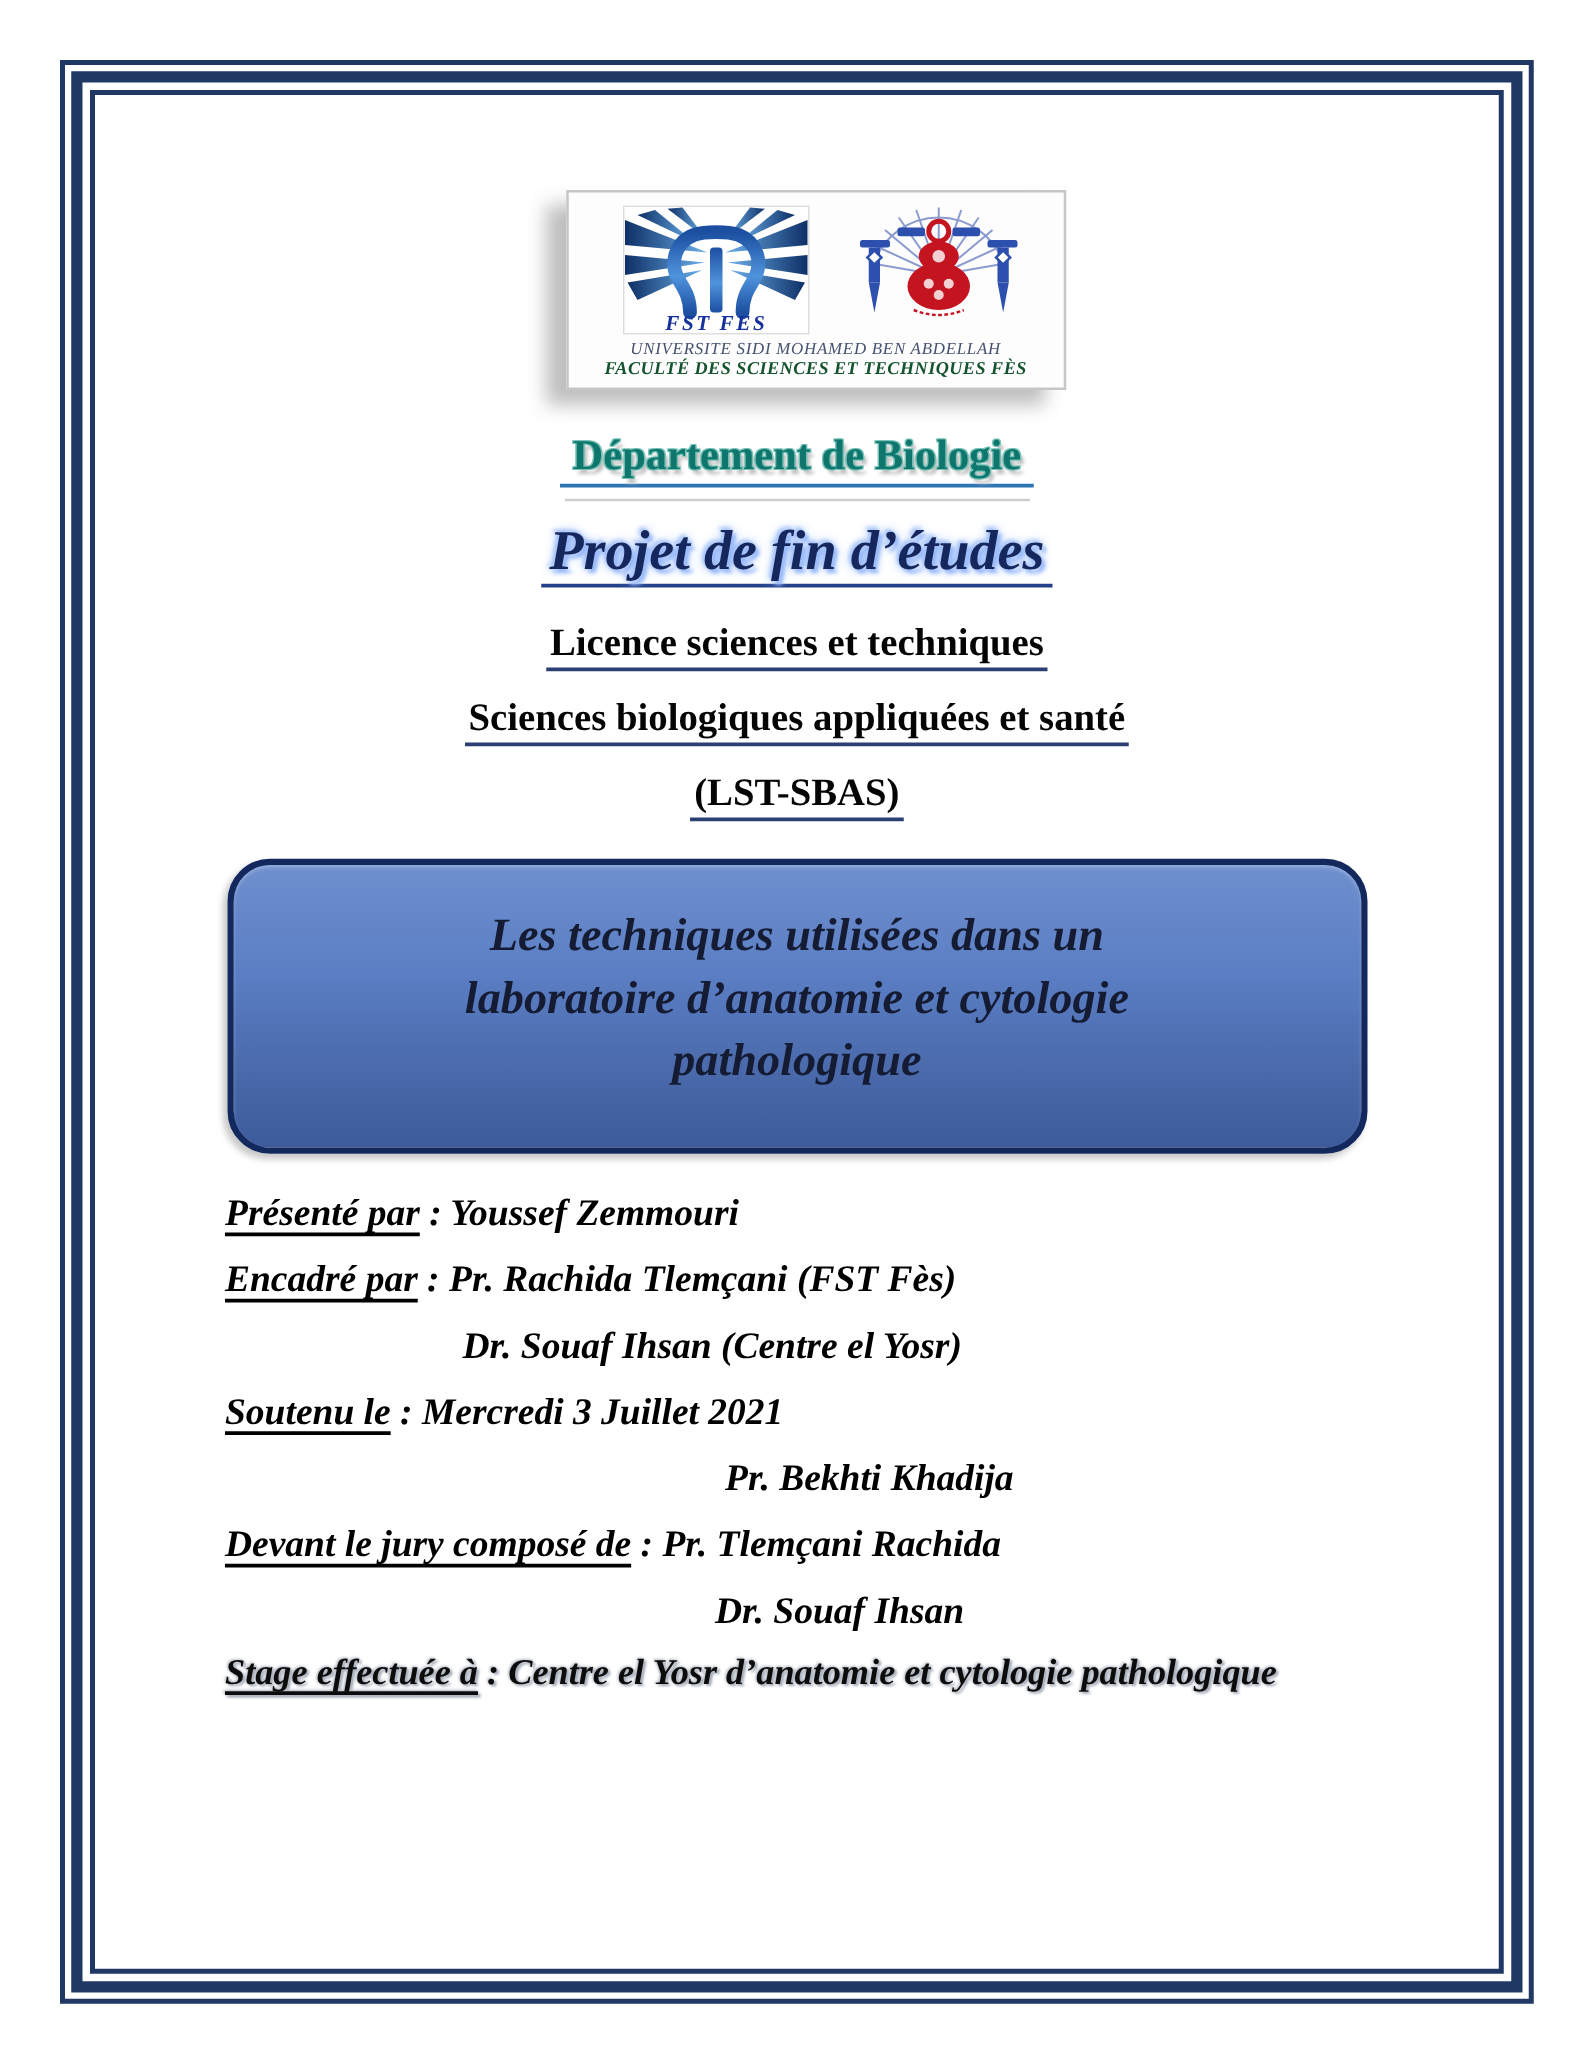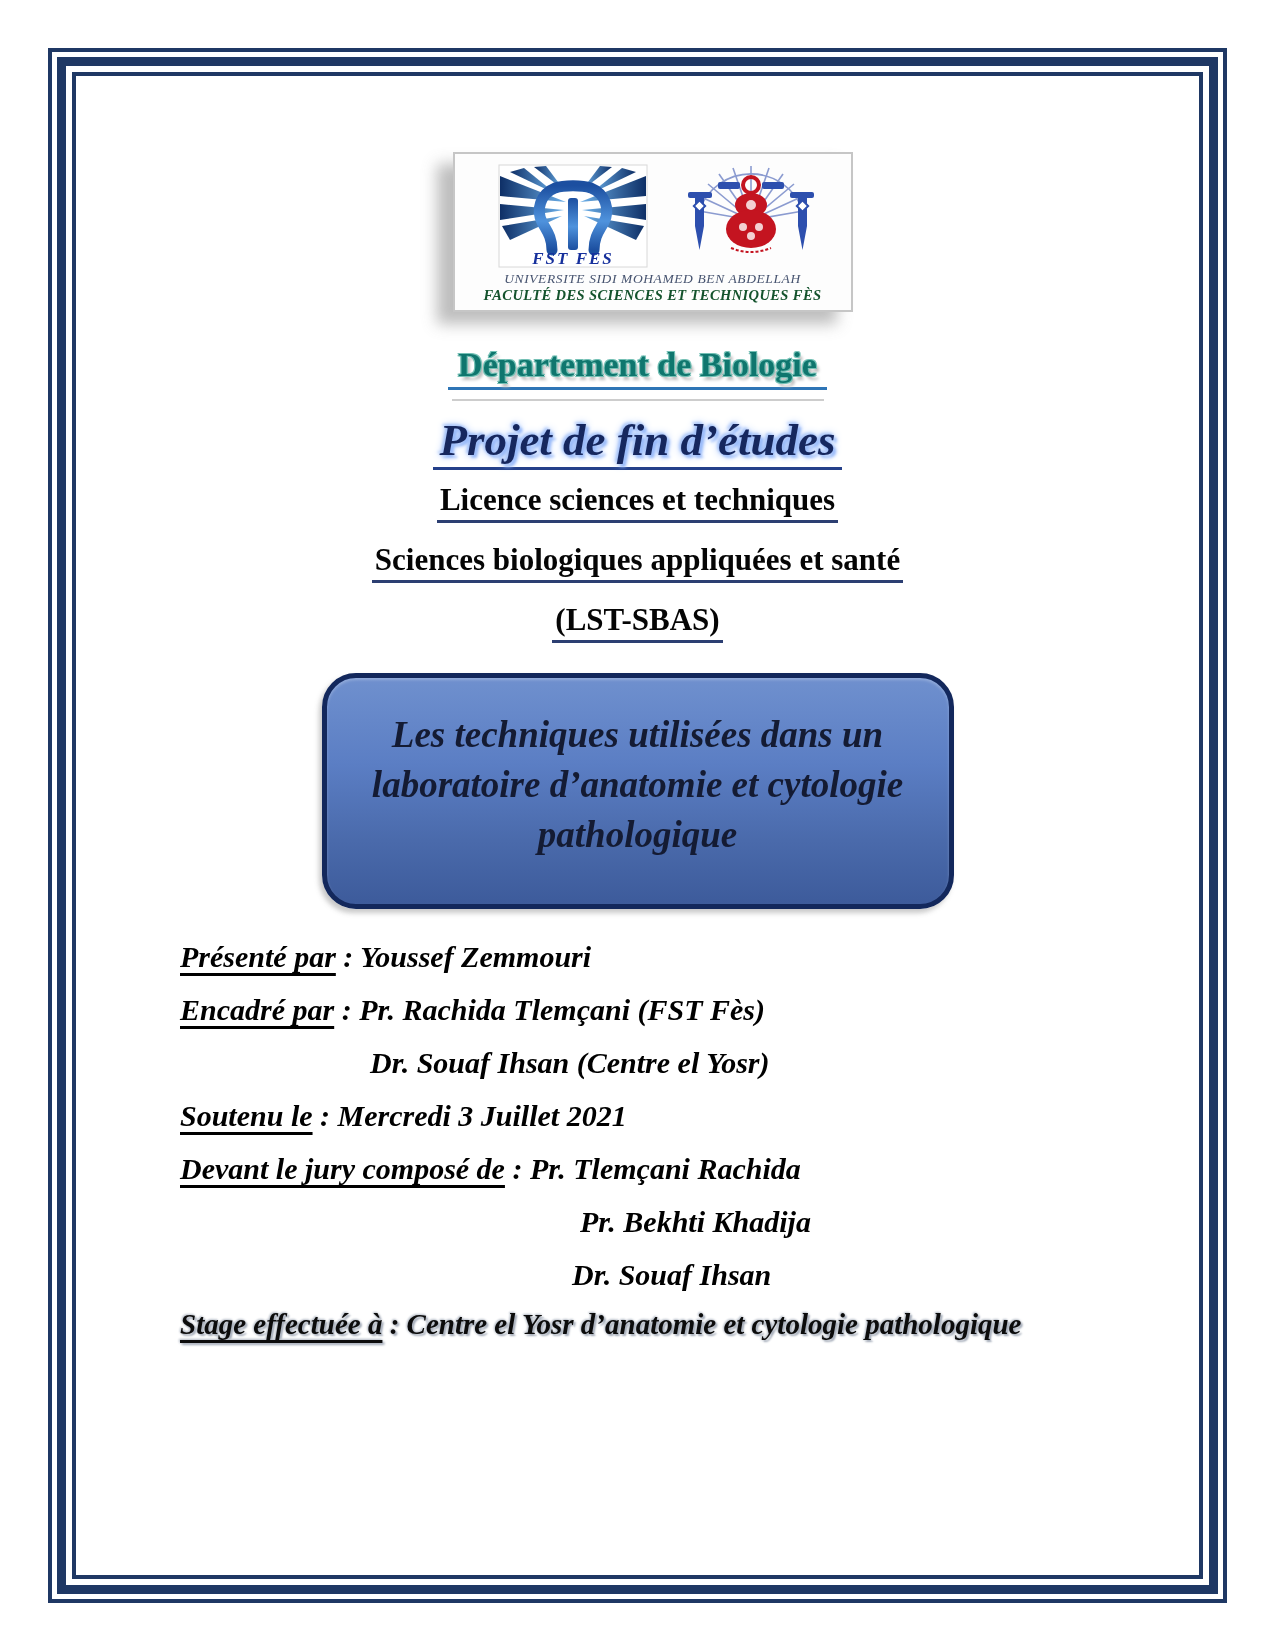--- a/index.html
+++ b/index.html
@@ -36,30 +36,30 @@
   .gray-rule { width:372px; height:2px; background:#cdcdcd; margin:9px auto 0; }
 
   .projet-block { text-align:center; margin-top:13px; }
   .projet {
     display:inline-block; font-weight:bold; font-style:italic; font-size:45px; color:#16275e;
     text-shadow:0 0 3px #a7c3fa, 0 0 9px #8fb4f9, 3px 3px 3px #9dbdfa, -2px -2px 3px #bcd2fa;
     border-bottom:3px solid #24408a; padding:0 6px 1px;
   }
 
   .sub-block { text-align:center; }
-  .sub-block.first { margin-top:12px; }
+  .sub-block.first { margin-top:26px; }
   .sub-block.next { margin-top:19px; }
   .sub {
     display:inline-block; font-weight:bold; font-size:31px; color:#050505;
     border-bottom:3px solid #2c3f72; padding:0 3px 2px;
   }
 
   
   .title-box {
-    width:632px; margin:30px auto 0; box-sizing:border-box;
+    width:912px; margin:30px auto 0; box-sizing:border-box;
     border:5px solid #13285c; border-radius:34px;
     background:linear-gradient(180deg,#6f90ce 0%, #5b7ec4 38%, #4a6aab 72%, #3d5b9b 100%);
     padding:32px 26px 44px; text-align:center;
     box-shadow:-3px 4px 5px rgba(100,100,100,.35), inset 0 2px 3px rgba(255,255,255,.25);
   }
   .title-line { font-weight:bold; font-style:italic; font-size:37px; line-height:50px; color:#141b33; }
 
   
   .details { margin:28px 0 0 100px; }
   .detail-line { margin:0 0 13px 0; font-weight:bold; font-style:italic; font-size:30px; line-height:40px; color:#000; }
@@ -194,22 +194,22 @@
       <div class="title-line">Les techniques utilisées dans un</div>
       <div class="title-line">laboratoire d’anatomie et cytologie</div>
       <div class="title-line">pathologique</div>
     </div>
 
     <div class="details">
       <p class="detail-line"><span class="lbl">Présenté par</span><span> : Youssef Zemmouri</span></p>
       <p class="detail-line"><span class="lbl">Encadré par</span><span> : Pr. Rachida Tlemçani (FST Fès)</span></p>
       <p class="detail-line ind-a"><span>Dr. Souaf Ihsan (Centre el Yosr)</span></p>
       <p class="detail-line"><span class="lbl">Soutenu le</span><span> : Mercredi 3 Juillet 2021</span></p>
+      <p class="detail-line ind-b"><span>Pr. Bekhti Khadija</span></p>
       <p class="detail-line"><span class="lbl">Devant le jury composé de</span><span> : Pr. Tlemçani Rachida</span></p>
-      <p class="detail-line ind-b"><span>Pr. Bekhti Khadija</span></p>
       <p class="detail-line ind-c"><span>Dr. Souaf Ihsan</span></p>
     </div>
 
     <p class="stage"><span class="lbl">Stage effectuée à</span><span> : Centre el Yosr d’anatomie et cytologie pathologique</span></p>
 
 
   </div>
 </div>
 
 </body></html>

